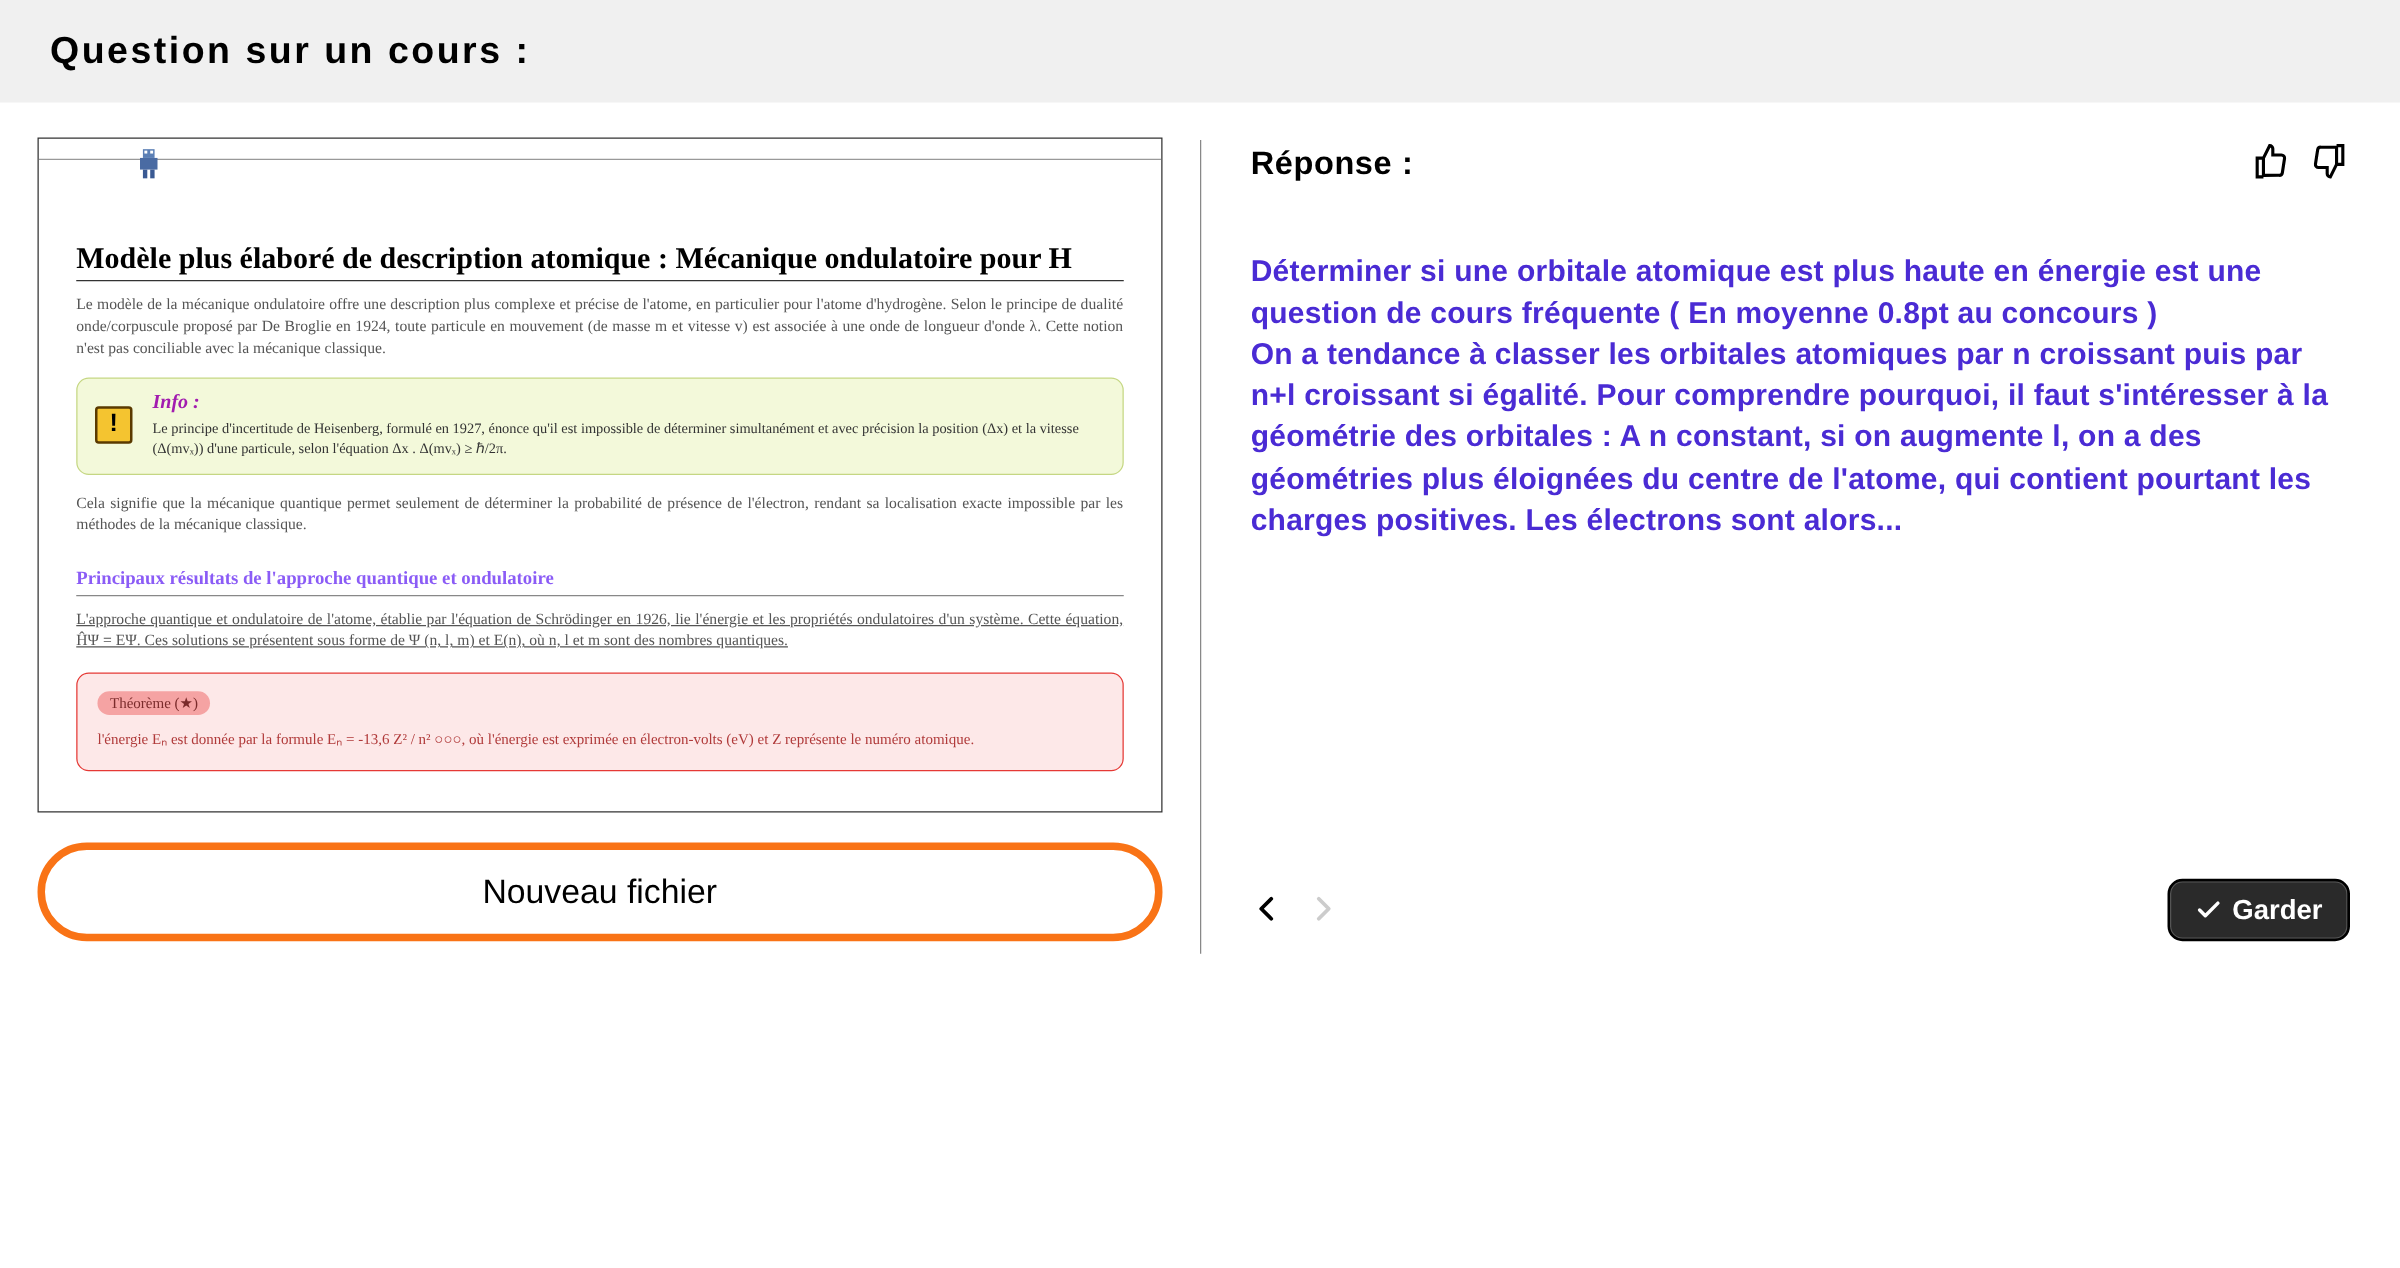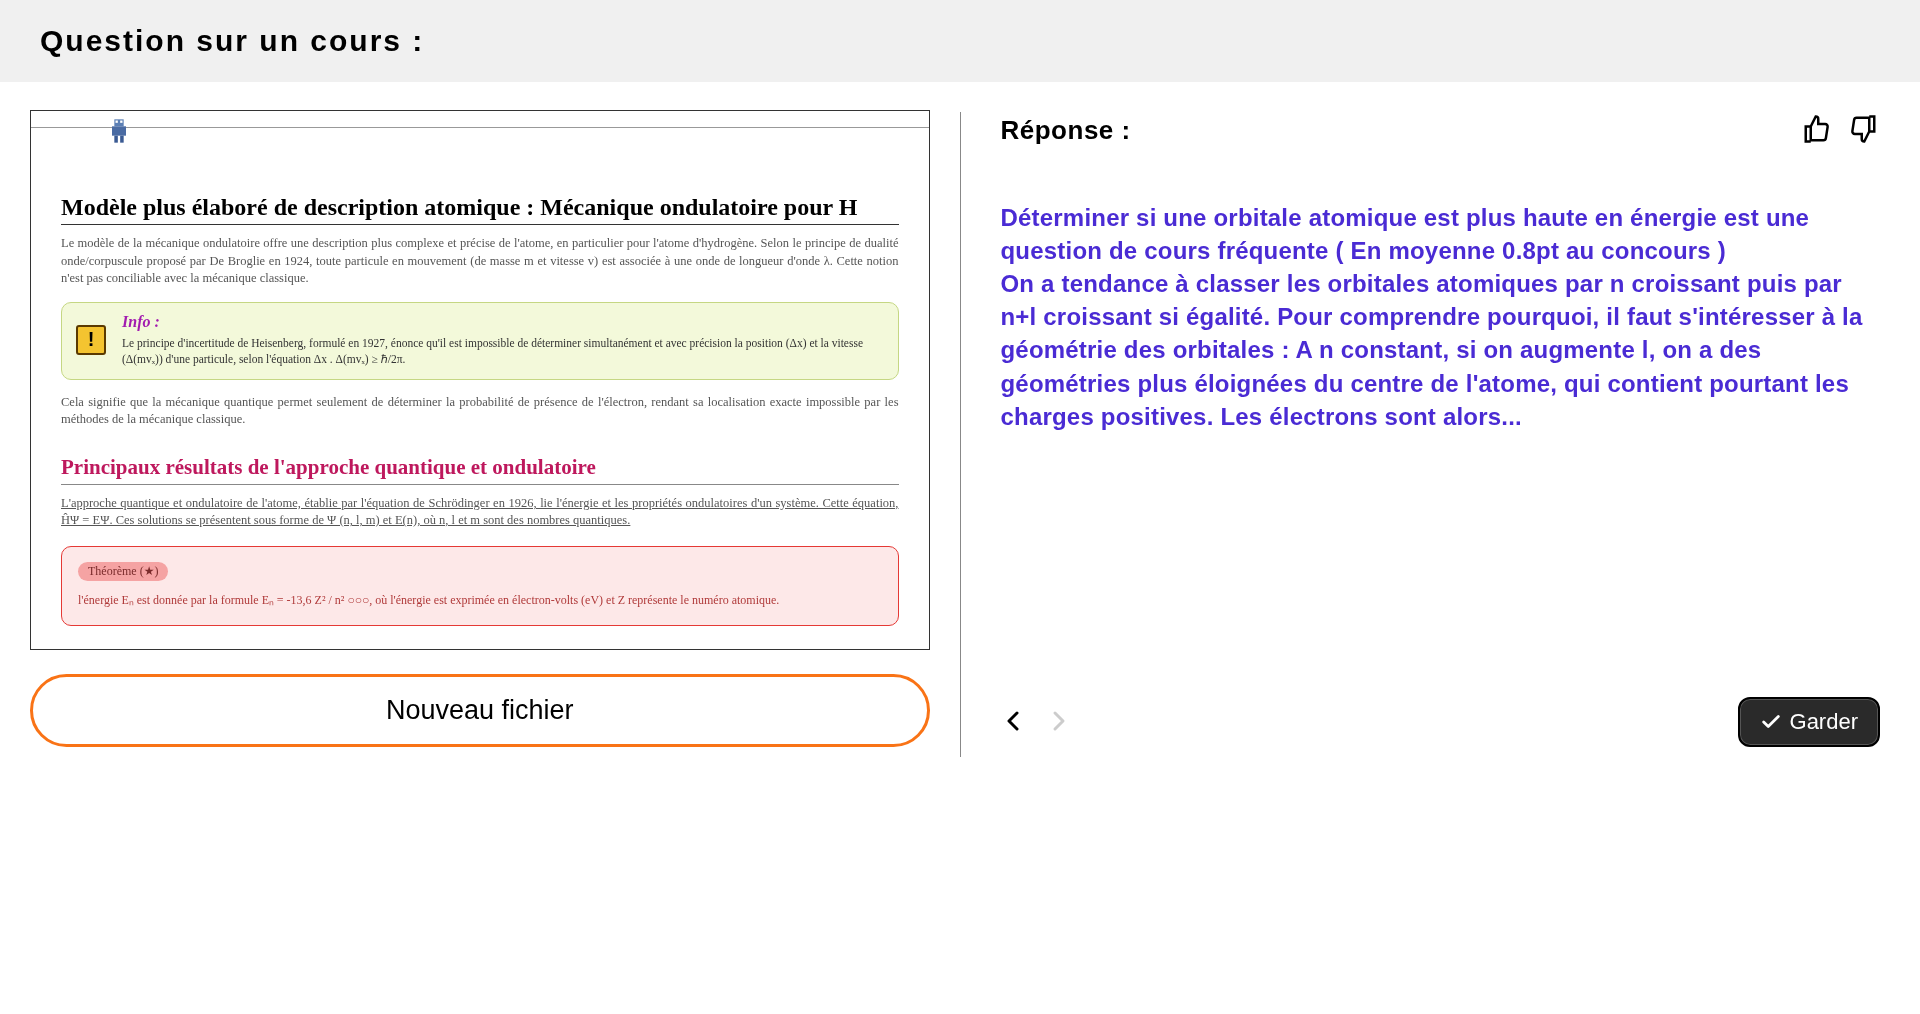--- a/index.html
+++ b/index.html
@@ -112,23 +112,23 @@
       color: #000;
     }
     
     .doc-h2-box {
       border-bottom: 1px solid #888;
       margin-top: 26px;
       padding-bottom: 4px;
     }
     .doc-h2 {
       font-family: Georgia, serif;
-      font-size: 21px;
+      font-size: 15px;
       font-weight: 700;
-      color: #be185d;
+      color: #8b5cf6;
     }
     
     .theorem-box {
       background: #fde8e8;
       border: 1px solid #e53935;
       border-radius: 10px;
       margin-top: 16px;
       padding: 14px 16px 16px 16px;
     }
     .theorem-badge {
@@ -145,21 +145,21 @@
       font-size: 12px;
       color: #b03a3a;
       margin-top: 10px;
       line-height: 1.5;
     }
     
     .new-file-btn {
       width: 100%;
       margin-top: 24px;
       padding: 18px;
-      border: 3px solid #f97316;
+      border: 6px solid #f97316;
       border-radius: 40px;
       background: #fff;
       font-size: 27px;
       font-weight: 400;
       color: #000;
       cursor: pointer;
       text-align: center;
     }
     
     .divider {
@@ -228,21 +228,21 @@
     .arrow-btn svg { width: 20px; height: 24px; }
     .arrow-btn.disabled svg path { stroke: #ccc; }
     
     .keep-btn {
       background: #2a2a2a;
       color: #fff;
       border: 2px solid #000;
       border-radius: 12px;
       padding: 10px 20px;
       font-size: 22px;
-      font-weight: 400;
+      font-weight: 700;
       display: flex;
       align-items: center;
       gap: 8px;
       cursor: pointer;
       box-shadow: 0 0 0 1px #555 inset;
     }
     .keep-btn svg { width: 22px; height: 22px; }
   </style>
 </head>
 <body>

